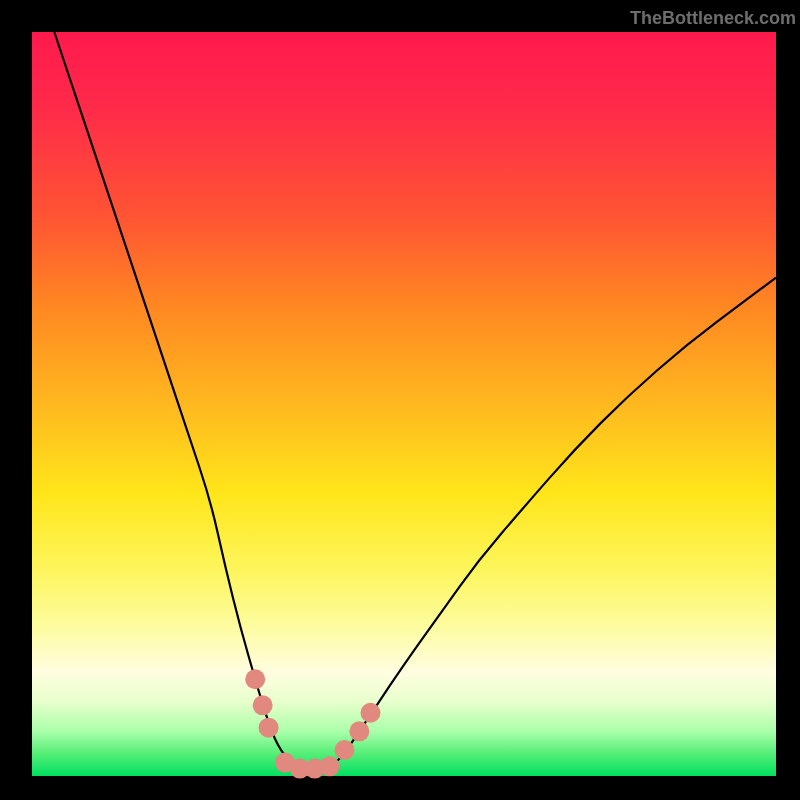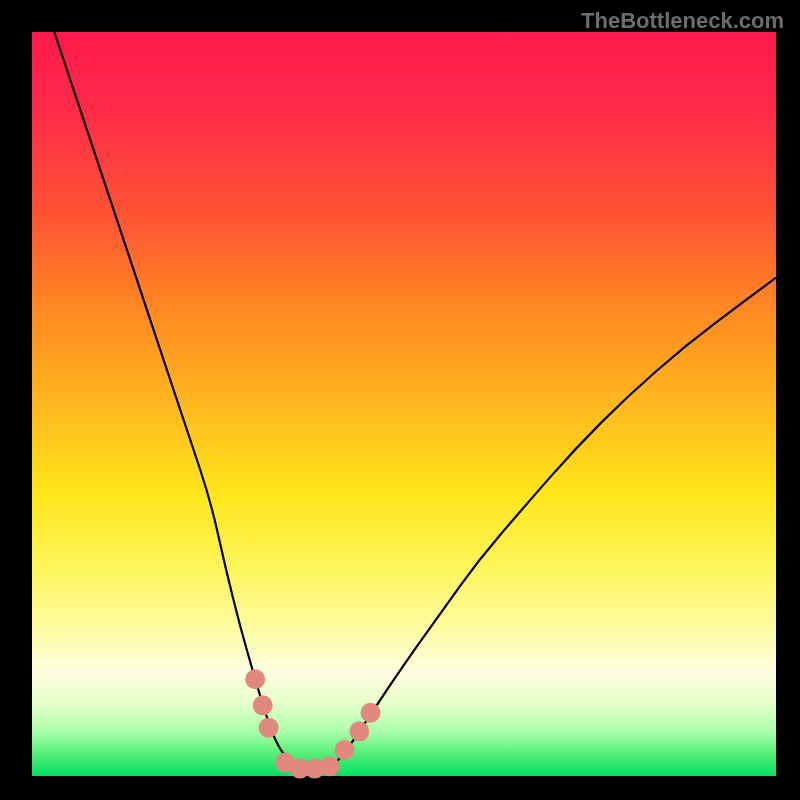--- a/index.html
+++ b/index.html
@@ -34,23 +34,23 @@
       #fffde0 86%,
       #e8ffcc 90%,
       #aaffaa 94%,
       #55ee77 97%,
       #00e060 100%
     );
   }
   .watermark {
     position: absolute;
     top: 8px;
-    right: 16px;
+    right: 4px;
     font-family: Arial, Helvetica, sans-serif;
-    font-size: 22px;
+    font-size: 18px;
     font-weight: 600;
     color: #6d6d6d;
     white-space: nowrap;
   }
   svg.curve {
     position: absolute;
     left: 0;
     top: 0;
     width: 744px;
     height: 744px;

